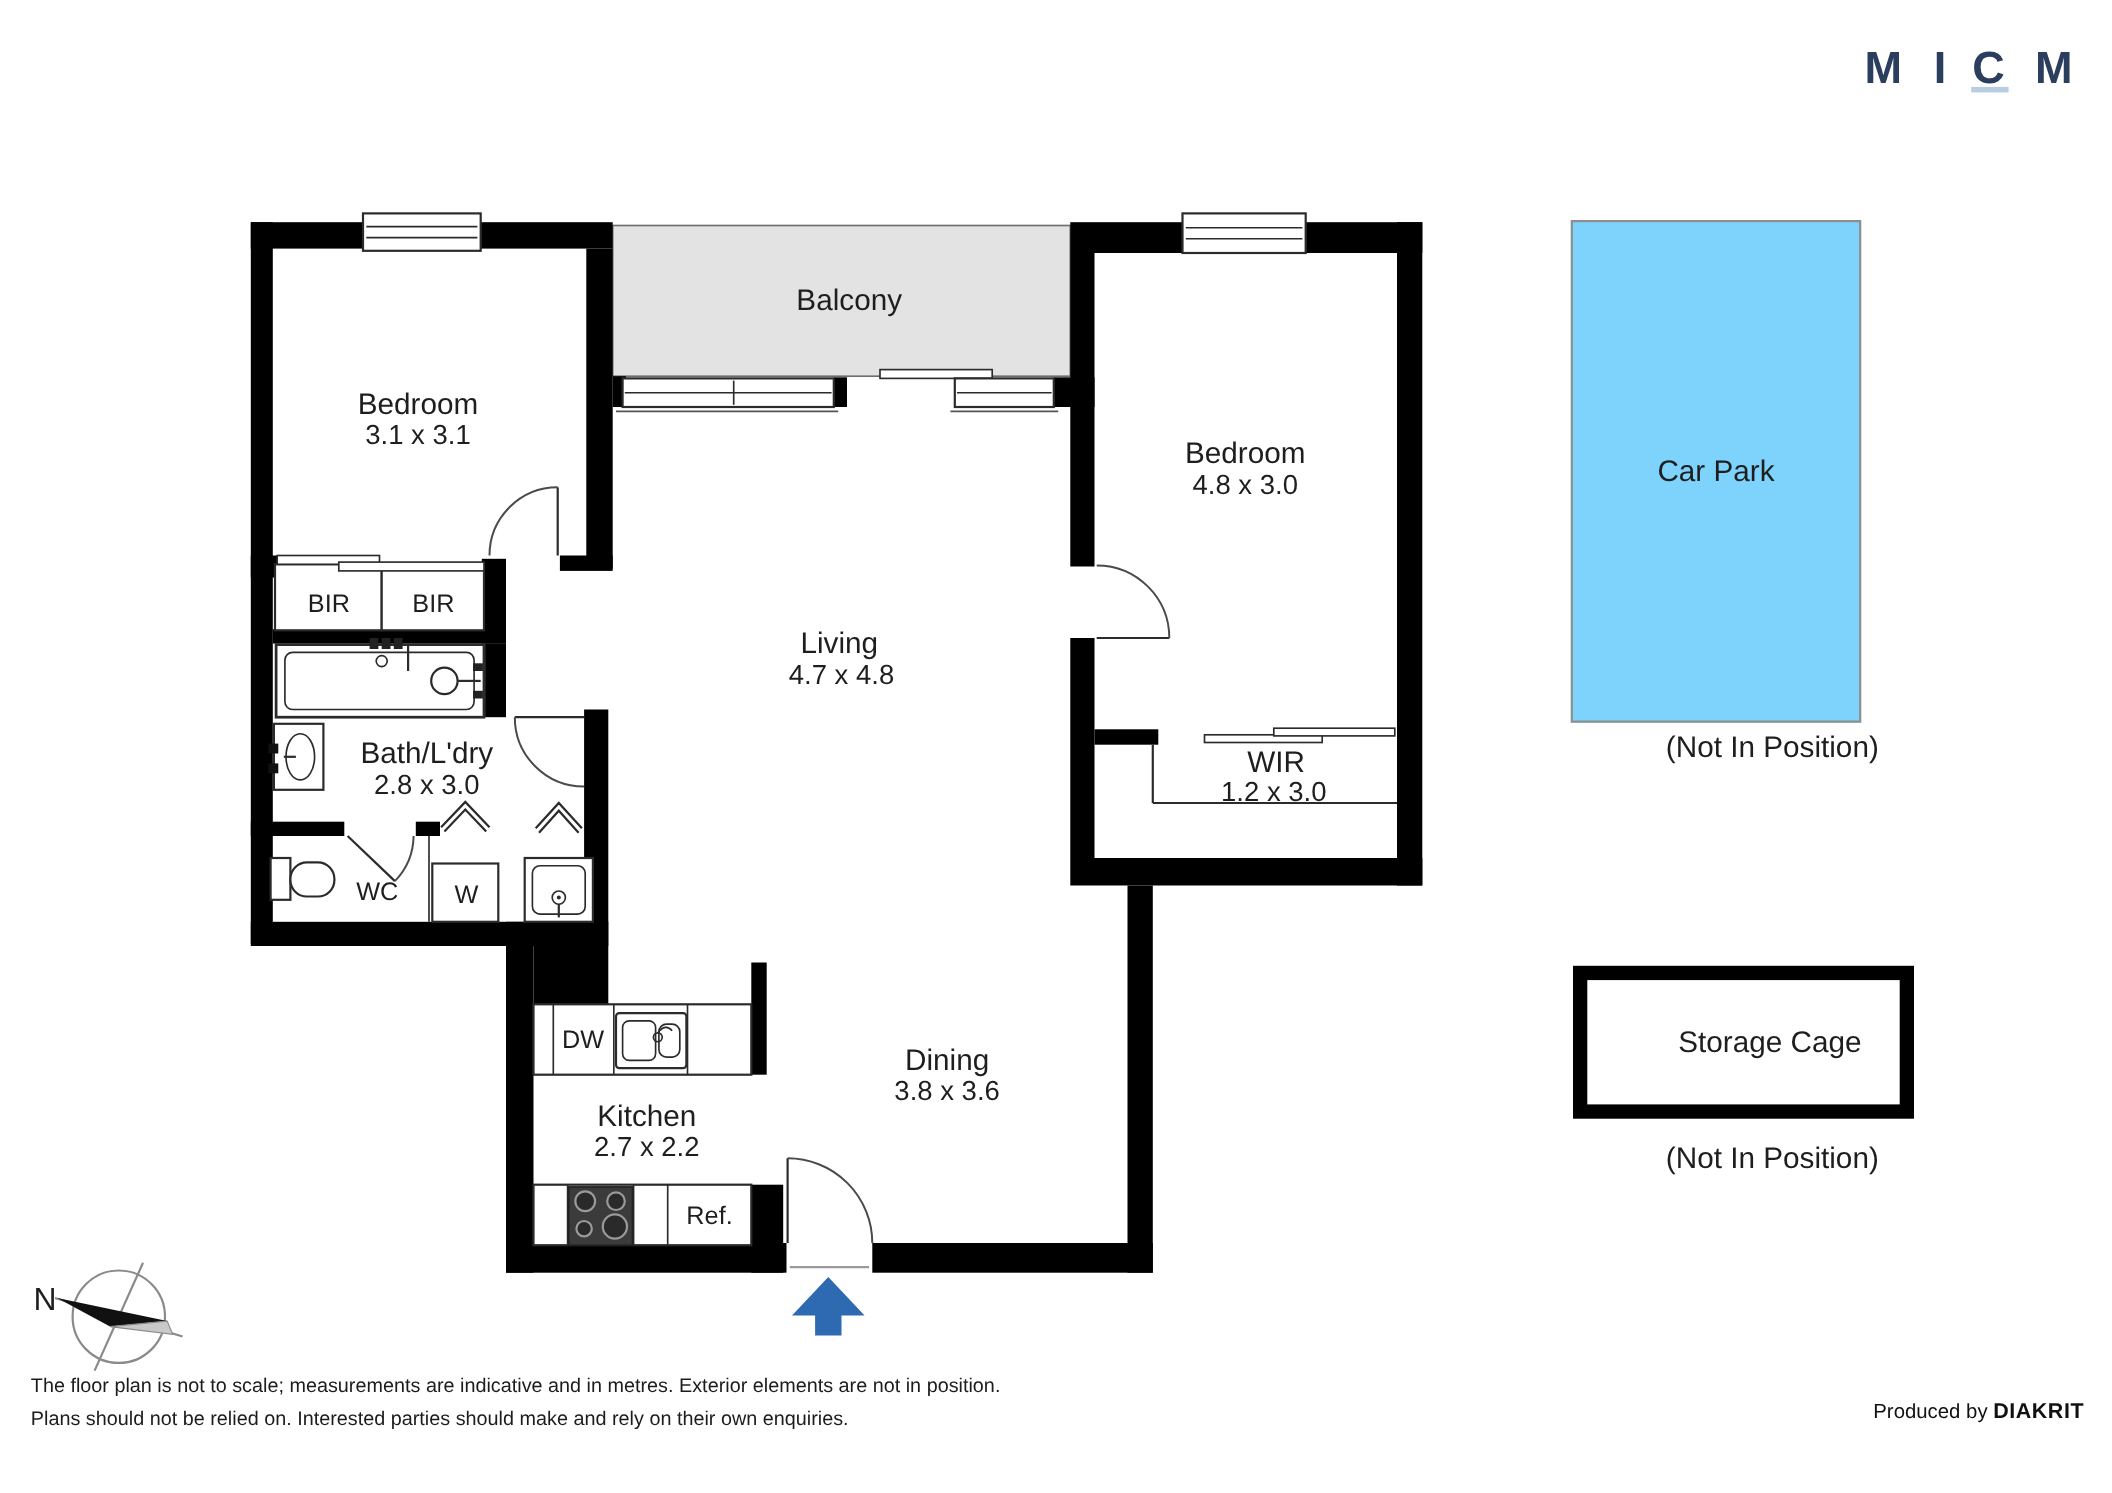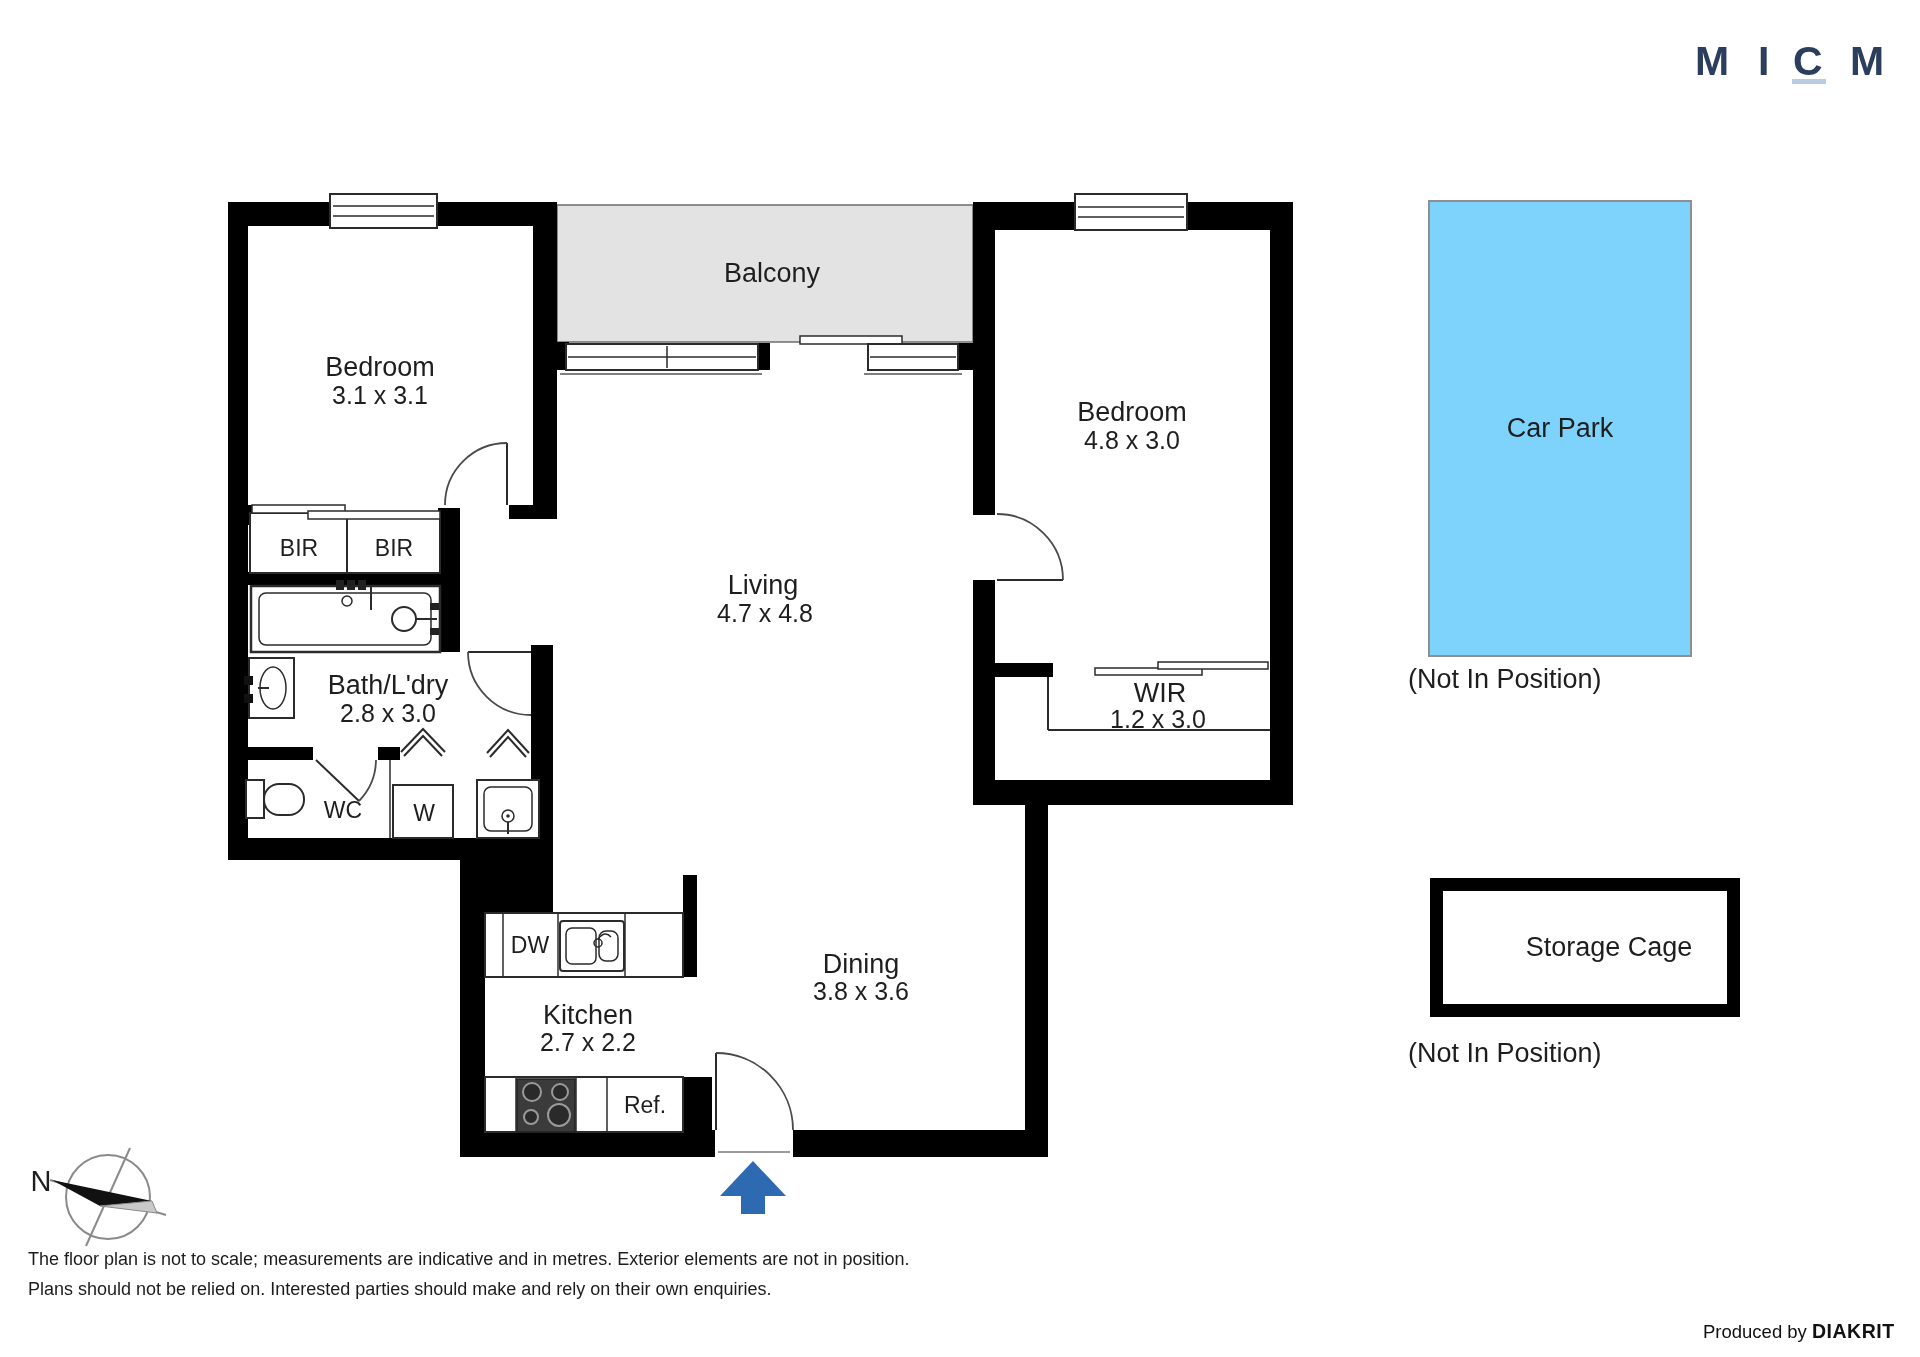--- a/index.html
+++ b/index.html
@@ -4,27 +4,27 @@
 <style>
   html,body{margin:0;padding:0;background:#ffffff;font-family:"Liberation Sans",sans-serif;}
   #stage{position:relative;width:1920px;height:1357px;background:#fff;overflow:hidden;}
   svg text{fill:#1e1e1e;}
   .room-name{font-size:27px;}
   .room-dims{font-size:25px;}
   .small-label{font-size:23px;}
   .ext-box-label{font-size:27px;color:#1e1e1e;}
   .carpark{position:absolute;left:1428px;top:200px;width:260px;height:453px;background:#7dd3fc;border:2px solid #8f8f8f;display:flex;align-items:center;justify-content:center;}
   .storage{position:absolute;left:1430px;top:878px;width:236px;height:113px;background:#fff;border:13px solid #000;display:flex;align-items:center;justify-content:center;padding-left:48px;}
-  .note{position:absolute;width:300px;text-align:left;font-size:27px;color:#1e1e1e;}
+  .note{position:absolute;width:300px;text-align:right;font-size:27px;color:#1e1e1e;}
   .note1{left:1408px;top:664px;}
   .note2{left:1408px;top:1038px;}
   .logo-letter{position:absolute;top:38px;font-size:41px;font-weight:600;color:#2c3e5d;letter-spacing:0;}
   .logo-underline{position:absolute;left:1792px;top:79px;width:34px;height:5px;background:#b9cde0;}
   .disclaimer{position:absolute;left:28px;top:1244px;width:1160px;font-size:18px;line-height:30px;color:#1c1c1c;}
-  .credit{position:absolute;left:1703px;top:1272px;font-size:18.5px;color:#111;margin-top:48px;}
+  .credit{position:absolute;left:1703px;top:1272px;font-size:18.5px;color:#111;}
   .credit b{font-size:19.5px;font-weight:bold;letter-spacing:0.5px;}
 </style>
 </head>
 <body>
 
 <div id="stage">
 
 <svg width="1920" height="1357" viewBox="0 0 1920 1357">
 
   <rect x="557" y="205" width="416" height="137" fill="#e3e3e3" stroke="#6e6e6e" stroke-width="1.5"></rect>

